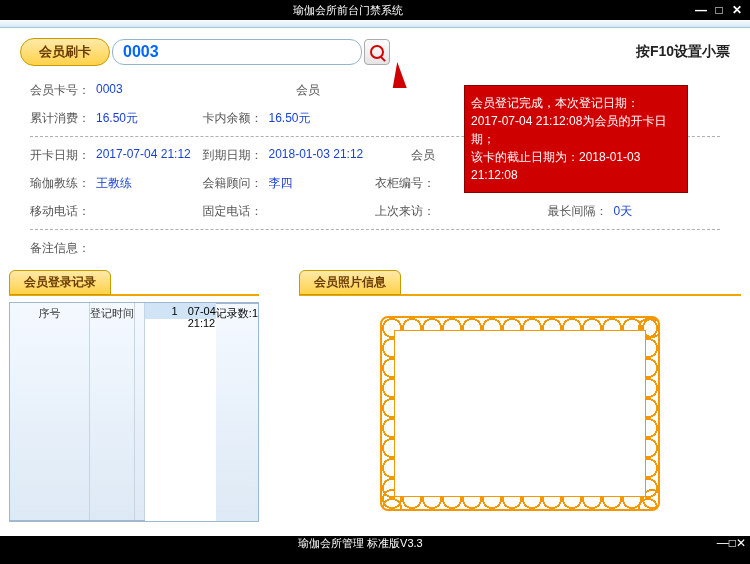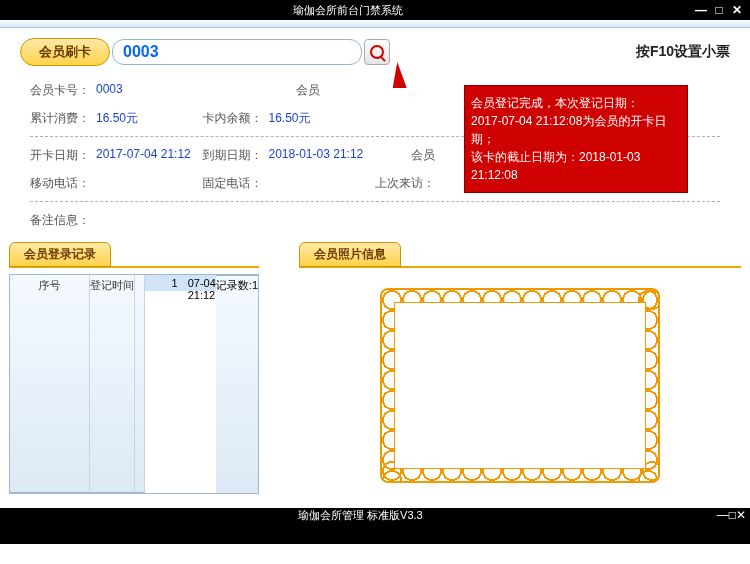--- a/index.html
+++ b/index.html
@@ -120,20 +120,36 @@
           <span class="lbl">到期日期：</span>
           <span class="val">2018-01-03 21:12</span>
         </div>
     <div class="cell">
           <span class="lbl">会员</span>
         </div>
     <div class="cell"></div>
   </div>
   <div class="row">
     <div class="cell">
+          <span class="lbl">瑜伽教练：</span>
+          <span class="val">王教练</span>
+        </div>
+    <div class="cell">
+          <span class="lbl">会籍顾问：</span>
+          <span class="val">李四</span>
+        </div>
+    <div class="cell">
+          <span class="lbl">衣柜编号：</span>
+        </div>
+    <div class="cell">
+          <span class="lbl">衣柜效期：</span>
+        </div>
+  </div>
+  <div class="row">
+    <div class="cell">
           <span class="lbl">移动电话：</span>
         </div>
     <div class="cell">
           <span class="lbl">固定电话：</span>
         </div>
     <div class="cell">
           <span class="lbl">上次来访：</span>
         </div>
     <div class="cell">
           <span class="lbl">最长间隔：</span>

